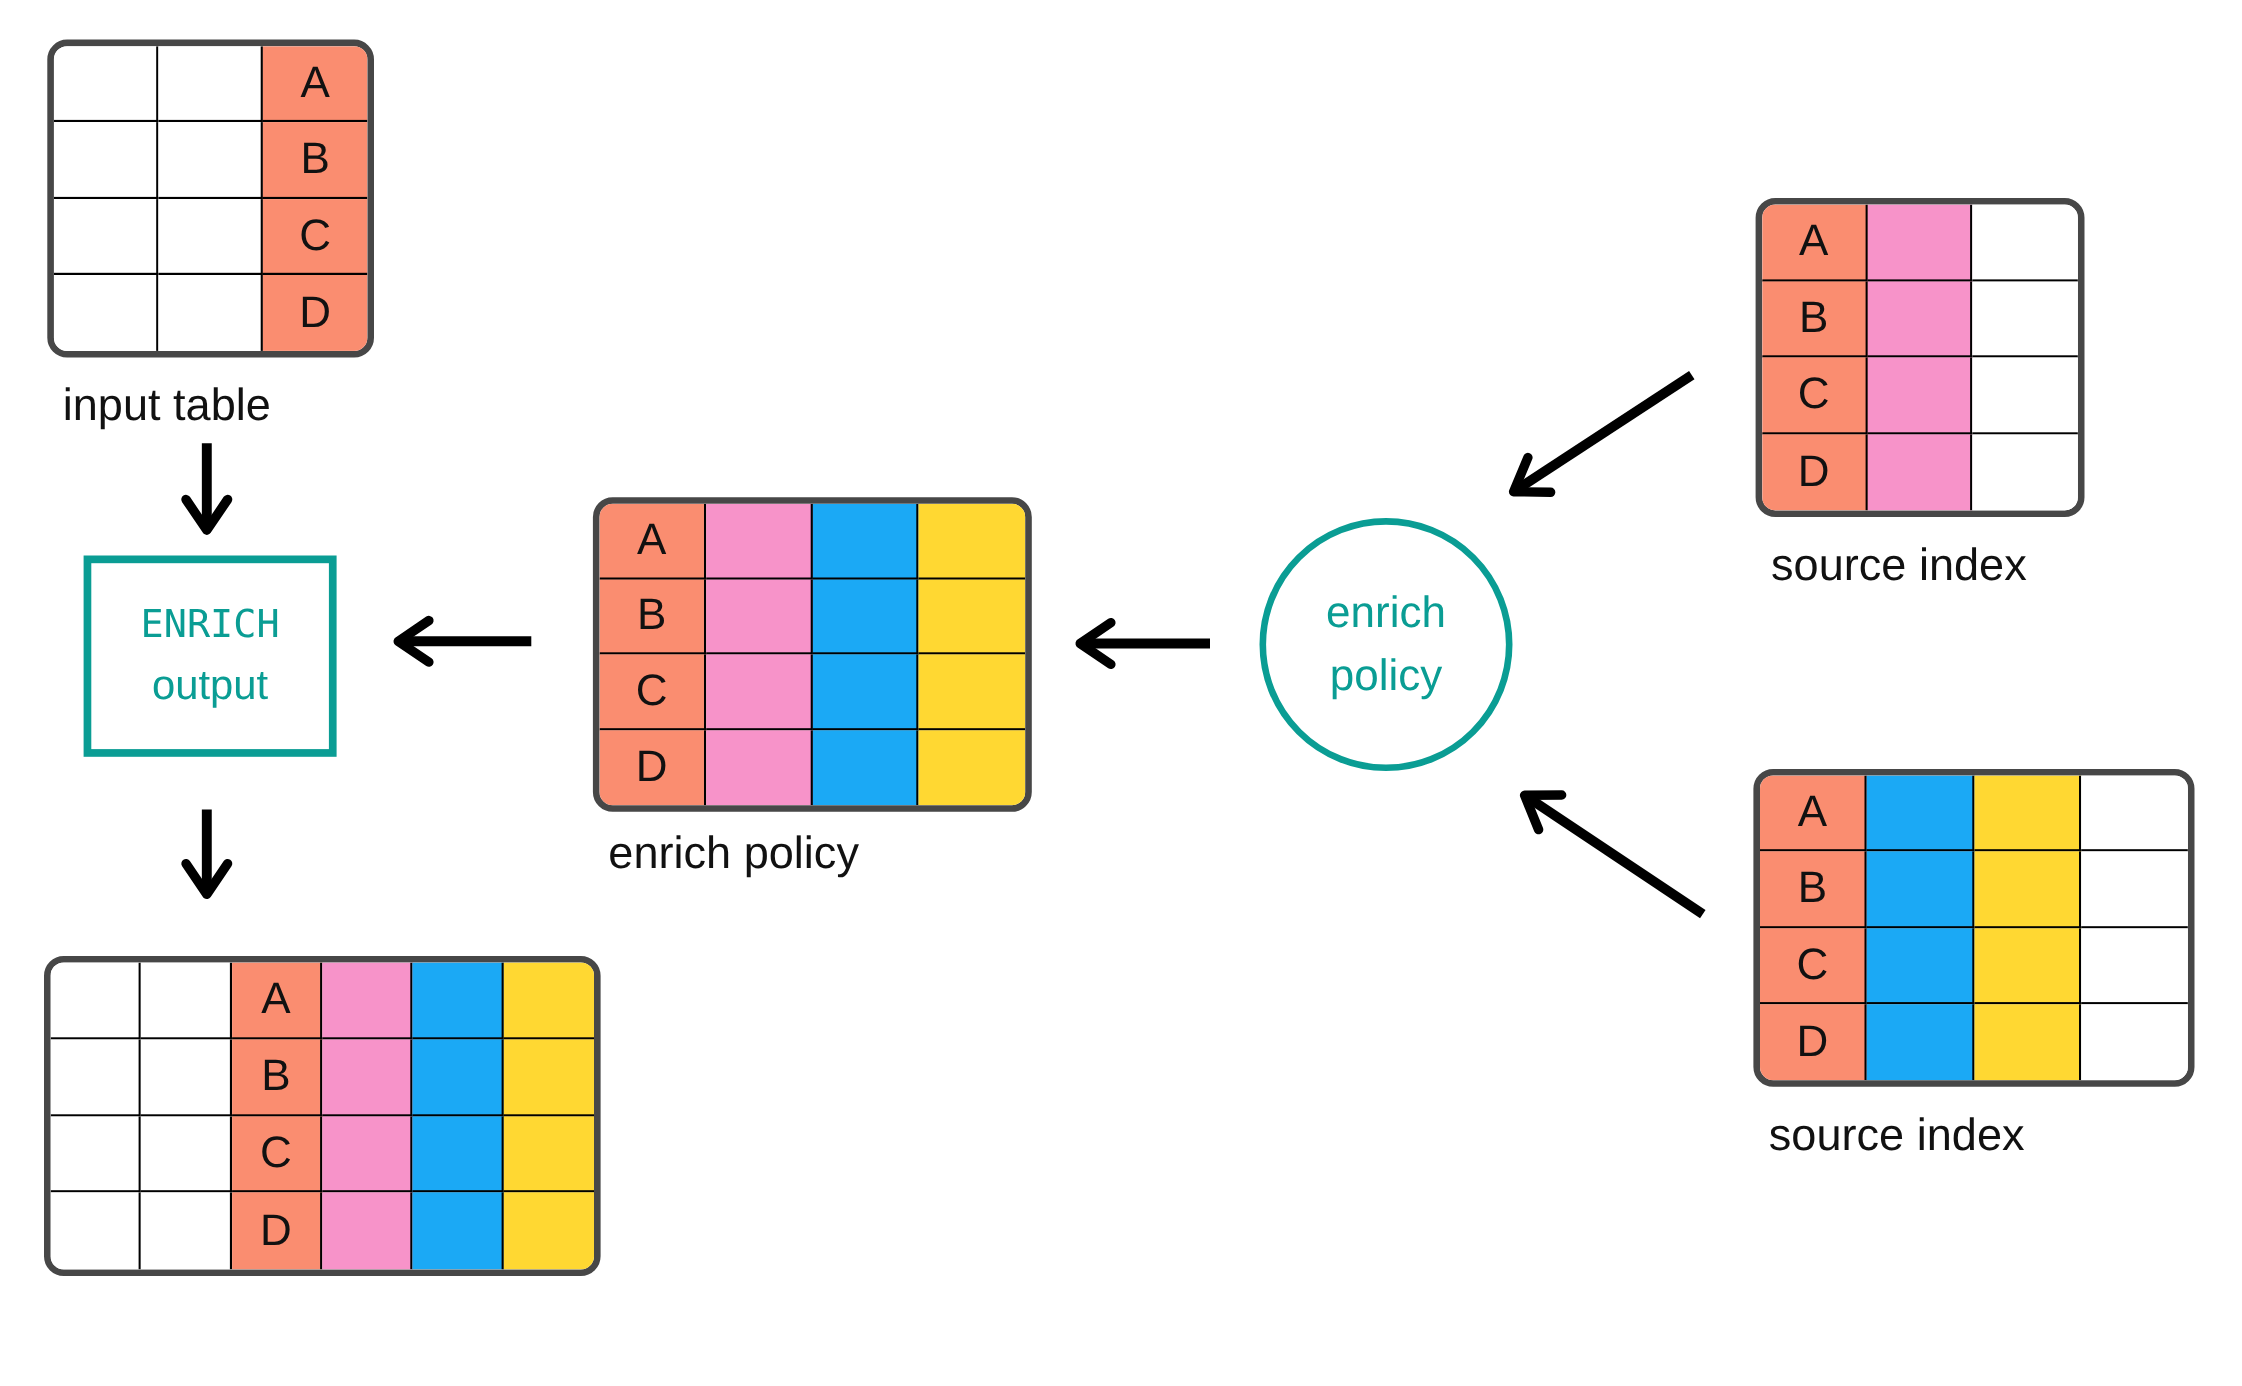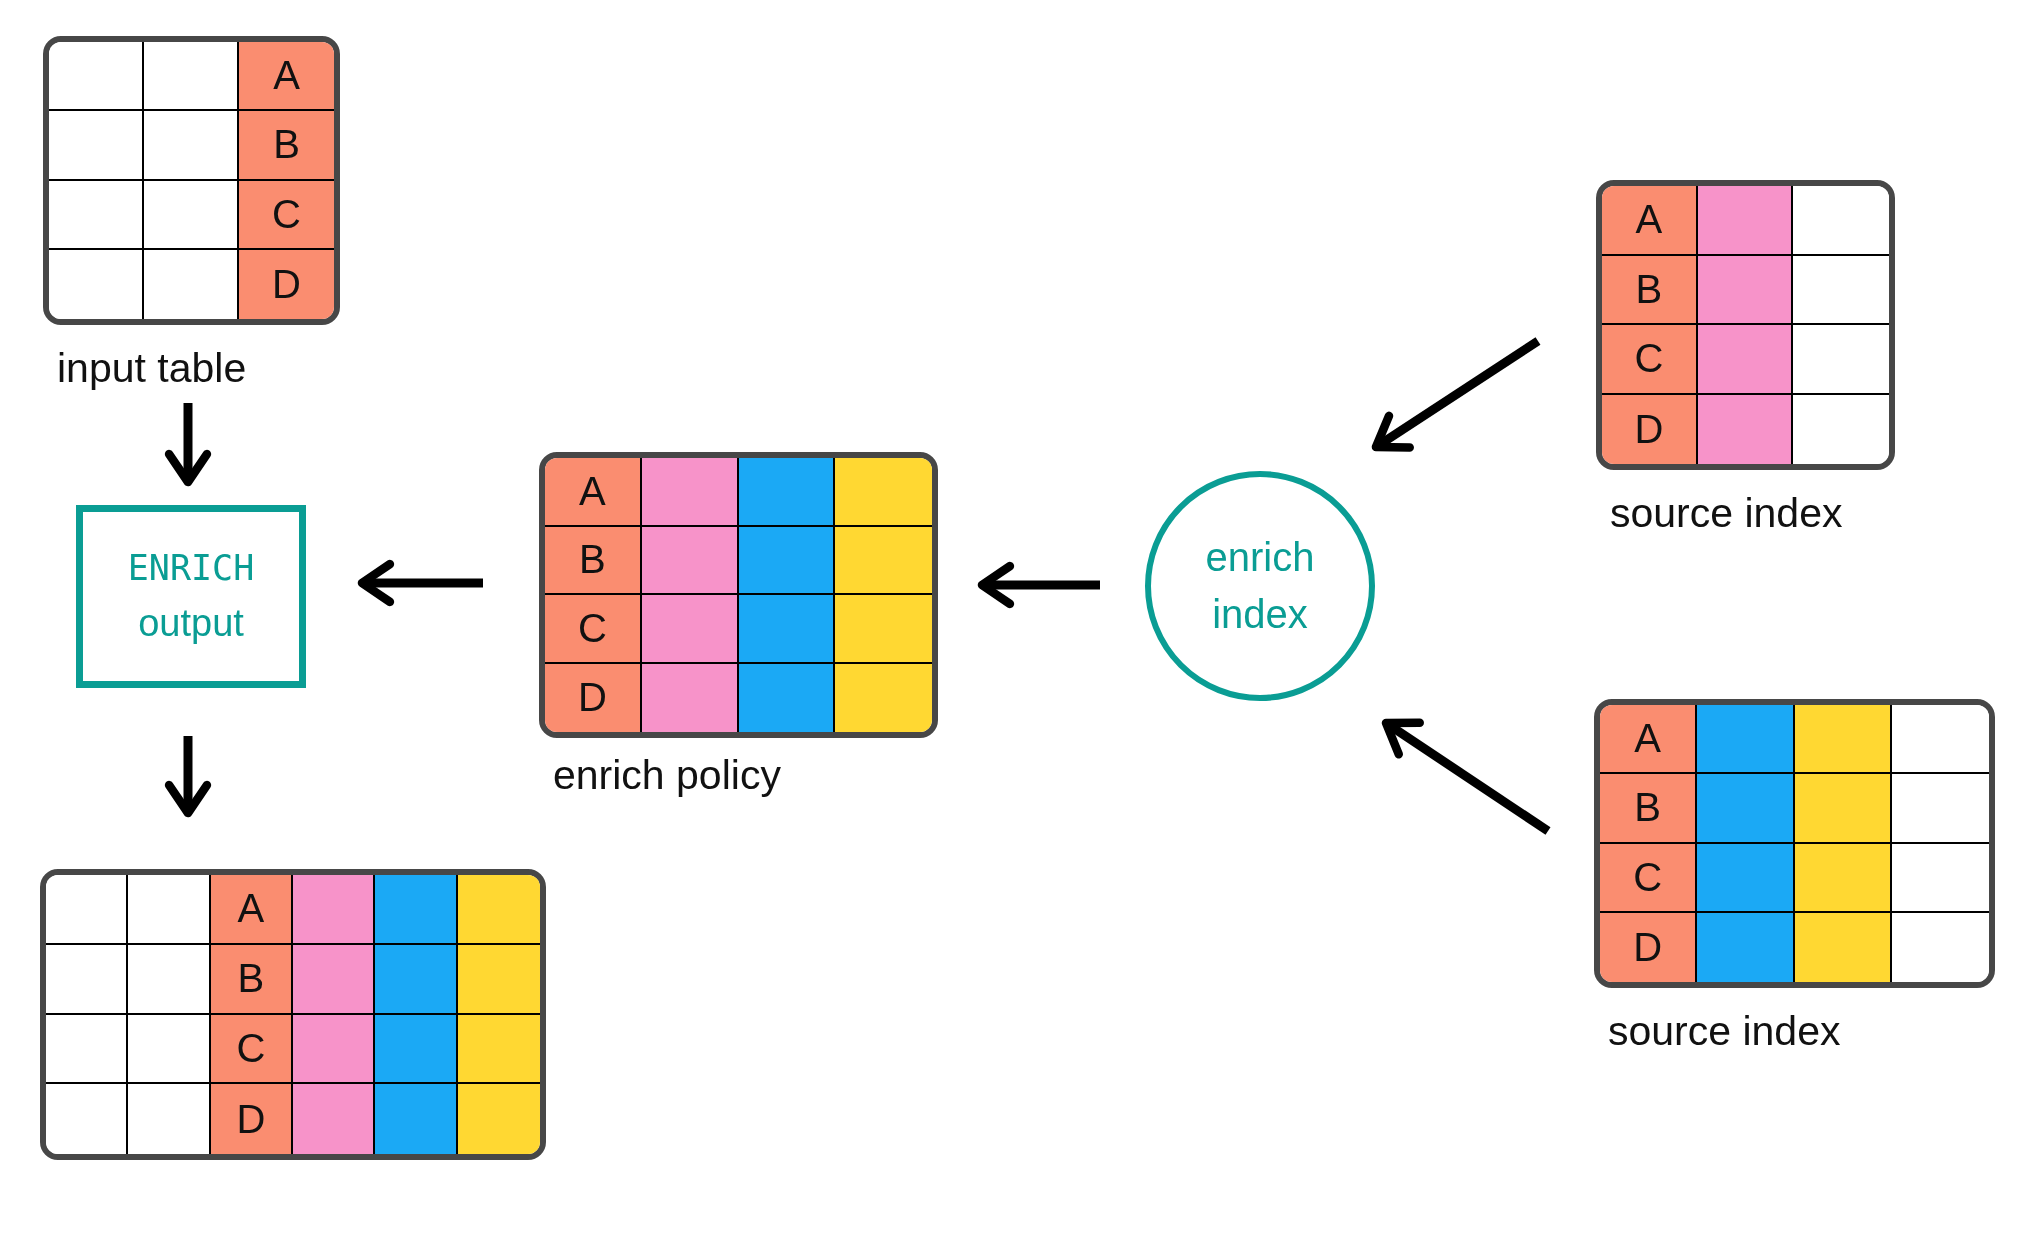--- a/index.html
+++ b/index.html
@@ -152,21 +152,21 @@
         <div class="cell last-row" style="background: rgb(250, 141, 112);">D</div>
         <div class="cell last-row" style="background: rgb(247, 147, 201);"></div>
         <div class="cell last-row" style="background: rgb(27, 169, 245);"></div>
         <div class="cell last-col last-row" style="background: rgb(255, 216, 50);"></div>
       </div>
     <figcaption class="lbl" style="margin-top:14px;">enrich policy</figcaption>
   </figure>
 
   <div class="policy">
     <div>enrich</div>
-    <div>index</div>
+    <div>policy</div>
   </div>
 
   <figure class="tblwrap" style="left:1596px;top:180px;">
     <div class="grid" style="width: 299px; height: 290px; grid-template-columns: repeat(3, 1fr); grid-template-rows: repeat(4, 1fr);">
         <div class="cell" style="background: rgb(250, 141, 112);">A</div>
         <div class="cell" style="background: rgb(247, 147, 201);"></div>
         <div class="cell last-col" style="background: rgb(255, 255, 255);"></div>
         <div class="cell" style="background: rgb(250, 141, 112);">B</div>
         <div class="cell" style="background: rgb(247, 147, 201);"></div>
         <div class="cell last-col" style="background: rgb(255, 255, 255);"></div>

